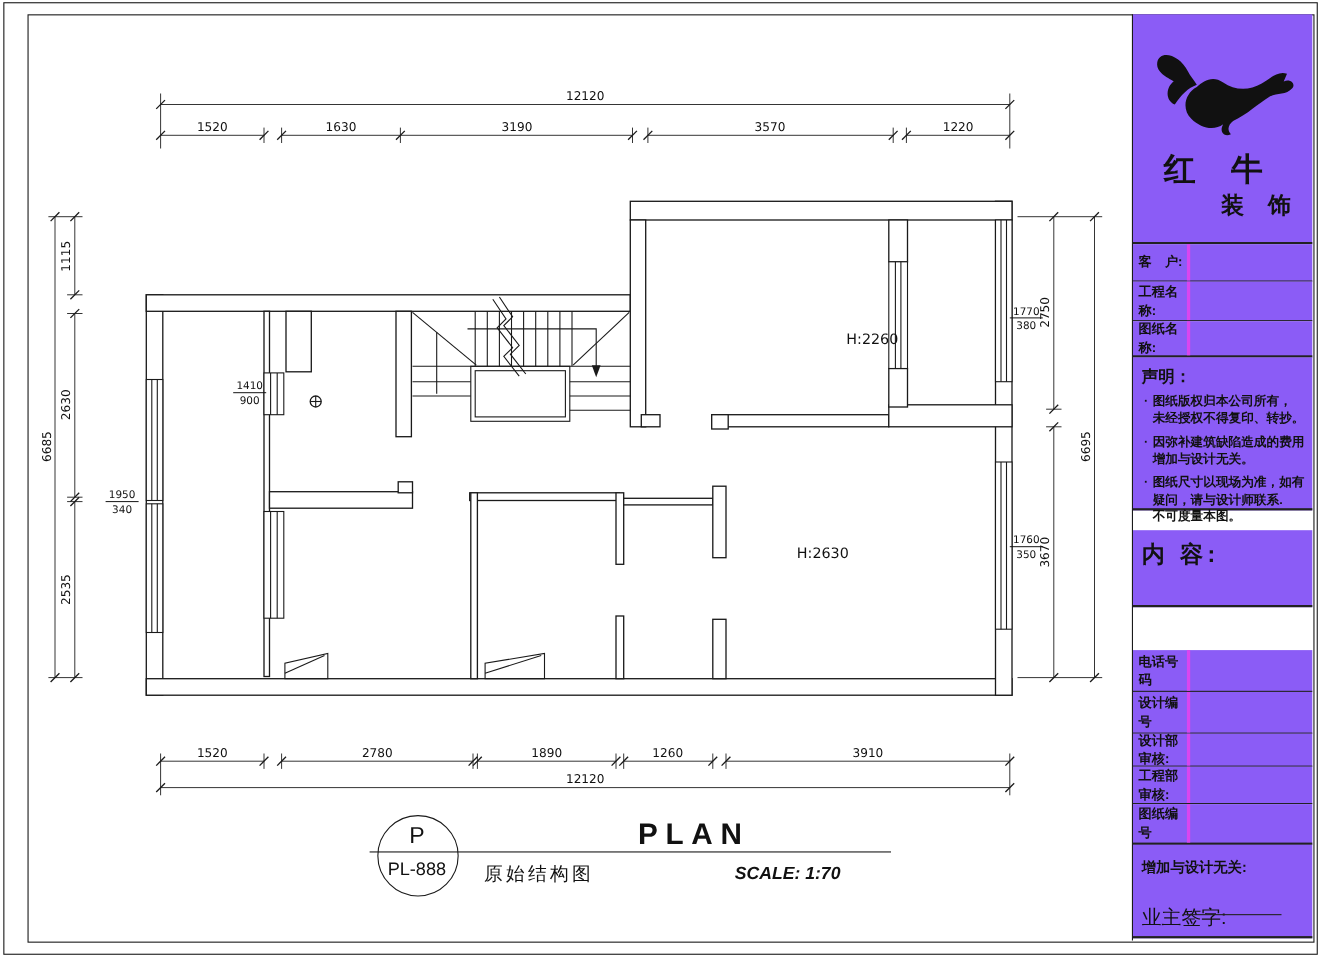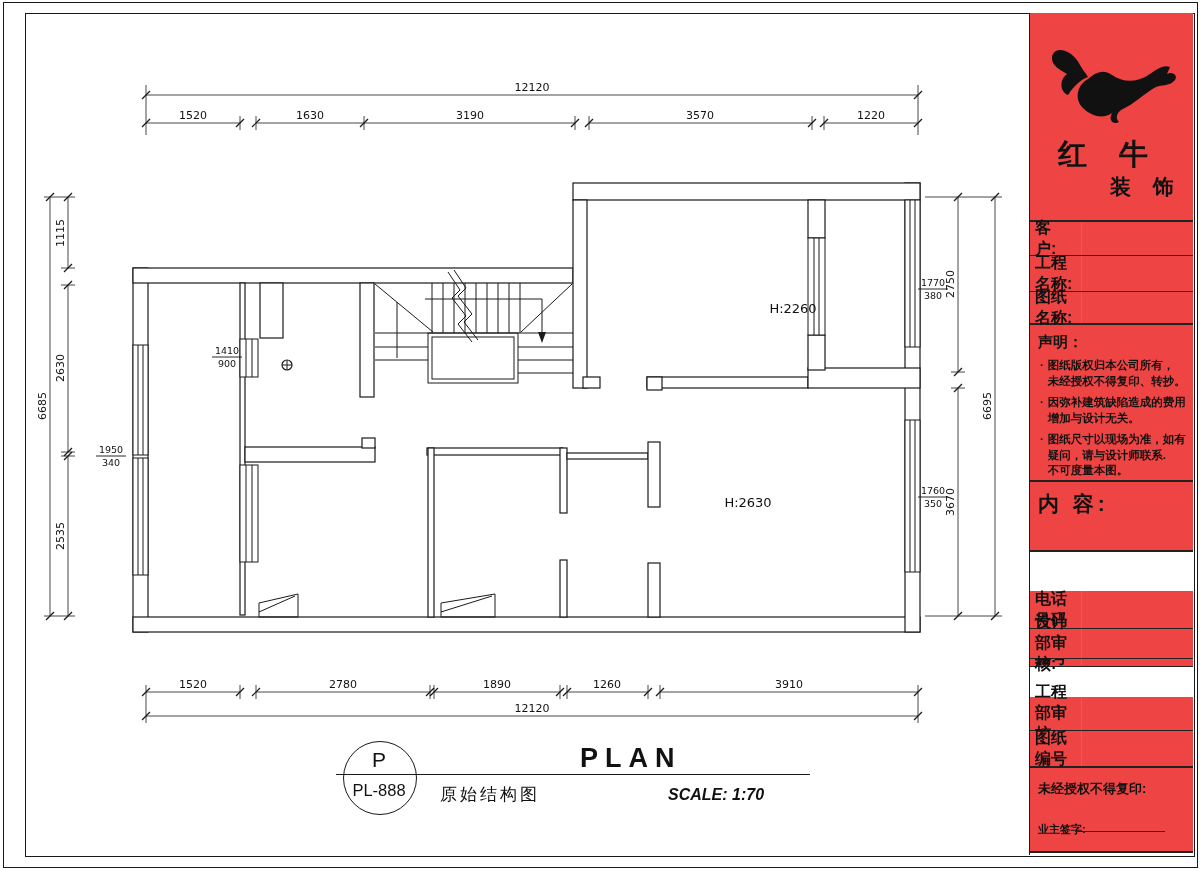--- a/index.html
+++ b/index.html
@@ -3,23 +3,23 @@
 <meta charset="utf-8">
 <style>
   html,body{margin:0;padding:0;background:#e8e8e8;}
   #sheet{position:relative;width:1200px;height:870px;background:#ffffff;overflow:hidden;
          font-family:"Liberation Sans","DejaVu Sans",sans-serif;color:#111;}
   .abs{position:absolute;}
   
   #frame-outer{left:3px;top:2px;width:1193px;height:864px;border:1px solid #1a1a1a;}
   #frame-inner{left:25px;top:13px;width:1168px;height:842px;border:1.6px solid #1a1a1a;}
   
-  .tb-cell{position:absolute;left:1030px;width:163px;border-bottom:1px solid #222;box-sizing:border-box;background:#ef4444;}
-  .tb-label{position:absolute;left:0;top:0;bottom:0;width:52px;border-right:1px solid #d946ef;
-            display:flex;align-items:center;padding-left:5px;font-size:16px;font-weight:700;box-sizing:border-box;}
+  .tb-cell{position:absolute;left:1030px;width:163px;border-bottom:1px solid #222;box-sizing:border-box;background:#8b5cf6;}
+  .tb-label{position:absolute;left:0;top:0;bottom:0;width:52px;border-right:3px solid #d946ef;
+            display:flex;align-items:center;padding-left:5px;font-size:12px;font-weight:700;box-sizing:border-box;}
   .tb-heavy{border-bottom:2px solid #222;}
   #tb-left-border{left:1029px;top:13px;width:0px;height:842px;border-left:1.6px solid #1a1a1a;}
   .stmt-item{display:flex;font-size:11.5px;line-height:1.35;margin-top:6px;font-weight:700;}
   .stmt-item::before{content:"·";margin:0 4px 0 2px;font-weight:900;}
   .stmt-text{white-space:pre-line;}
   #plan-word{font-weight:800;font-size:27px;letter-spacing:7px;}
   #scale-text{font-style:italic;font-size:16px;font-weight:600;}
   #drawing-name{font-size:17px;letter-spacing:3px;}
   svg text{font-family:"DejaVu Sans","Liberation Sans",sans-serif;}
 </style>
@@ -302,21 +302,21 @@
   </div>
   <div class="tb-cell" style="top:256px;height:36px;">
     <div class="tb-label">工程名称:</div>
     <div></div>
   </div>
   <div class="tb-cell tb-heavy" style="top:292px;height:33px;">
     <div class="tb-label">图纸名称:</div>
     <div></div>
   </div>
 
-  <div class="tb-cell tb-heavy" style="top:325px;height:157px;padding:8px 6px 0 8px;">
+  <div class="tb-cell tb-heavy" style="top:325px;height:139px;padding:8px 6px 0 8px;">
     <div style="font-size:15px;font-weight:800;margin-bottom:4px;">声明：</div>
     <div class="stmt-item">
         <span class="stmt-text">图纸版权归本公司所有，
 未经授权不得复印、转抄。</span>
       </div>
     <div class="stmt-item">
         <span class="stmt-text">因弥补建筑缺陷造成的费用
 增加与设计无关。</span>
       </div>
     <div class="stmt-item">
@@ -331,32 +331,32 @@
   </div>
 
   <div class="tb-cell" style="top:629px;height:38px;">
     <div class="tb-label">设计编号</div>
     <div></div>
   </div>
   <div class="tb-cell" style="top:591px;height:38px;">
     <div class="tb-label">电话号码</div>
     <div></div>
   </div>
-  <div class="tb-cell" style="top:629px;height:30px;">
+  <div class="tb-cell" style="top:667px;height:30px;">
     <div class="tb-label">设计部审核:</div>
     <div></div>
   </div>
   <div class="tb-cell" style="top:697px;height:34px;">
     <div class="tb-label">工程部审核:</div>
     <div></div>
   </div>
   <div class="tb-cell tb-heavy" style="top:731px;height:37px;">
     <div class="tb-label">图纸编号</div>
     <div></div>
   </div>
 
   <div class="tb-cell tb-heavy" style="top:768px;height:85px;padding:12px 0 0 8px;">
-    <div style="font-size:13px;font-weight:700;">未经授权不得复印:</div>
-    <div style="font-size:11px;font-weight:700;margin-top:24px;">业主签字:</div>
+    <div style="font-size:13px;font-weight:700;">增加与设计无关:</div>
+    <div style="font-size:18px;font-weight:400;margin-top:24px;">业主签字:</div>
     <div class="abs" style="left:45px;top:63px;width:90px;border-top:1.4px solid #222;"></div>
   </div>
 
 </div>
 
 </body></html>

